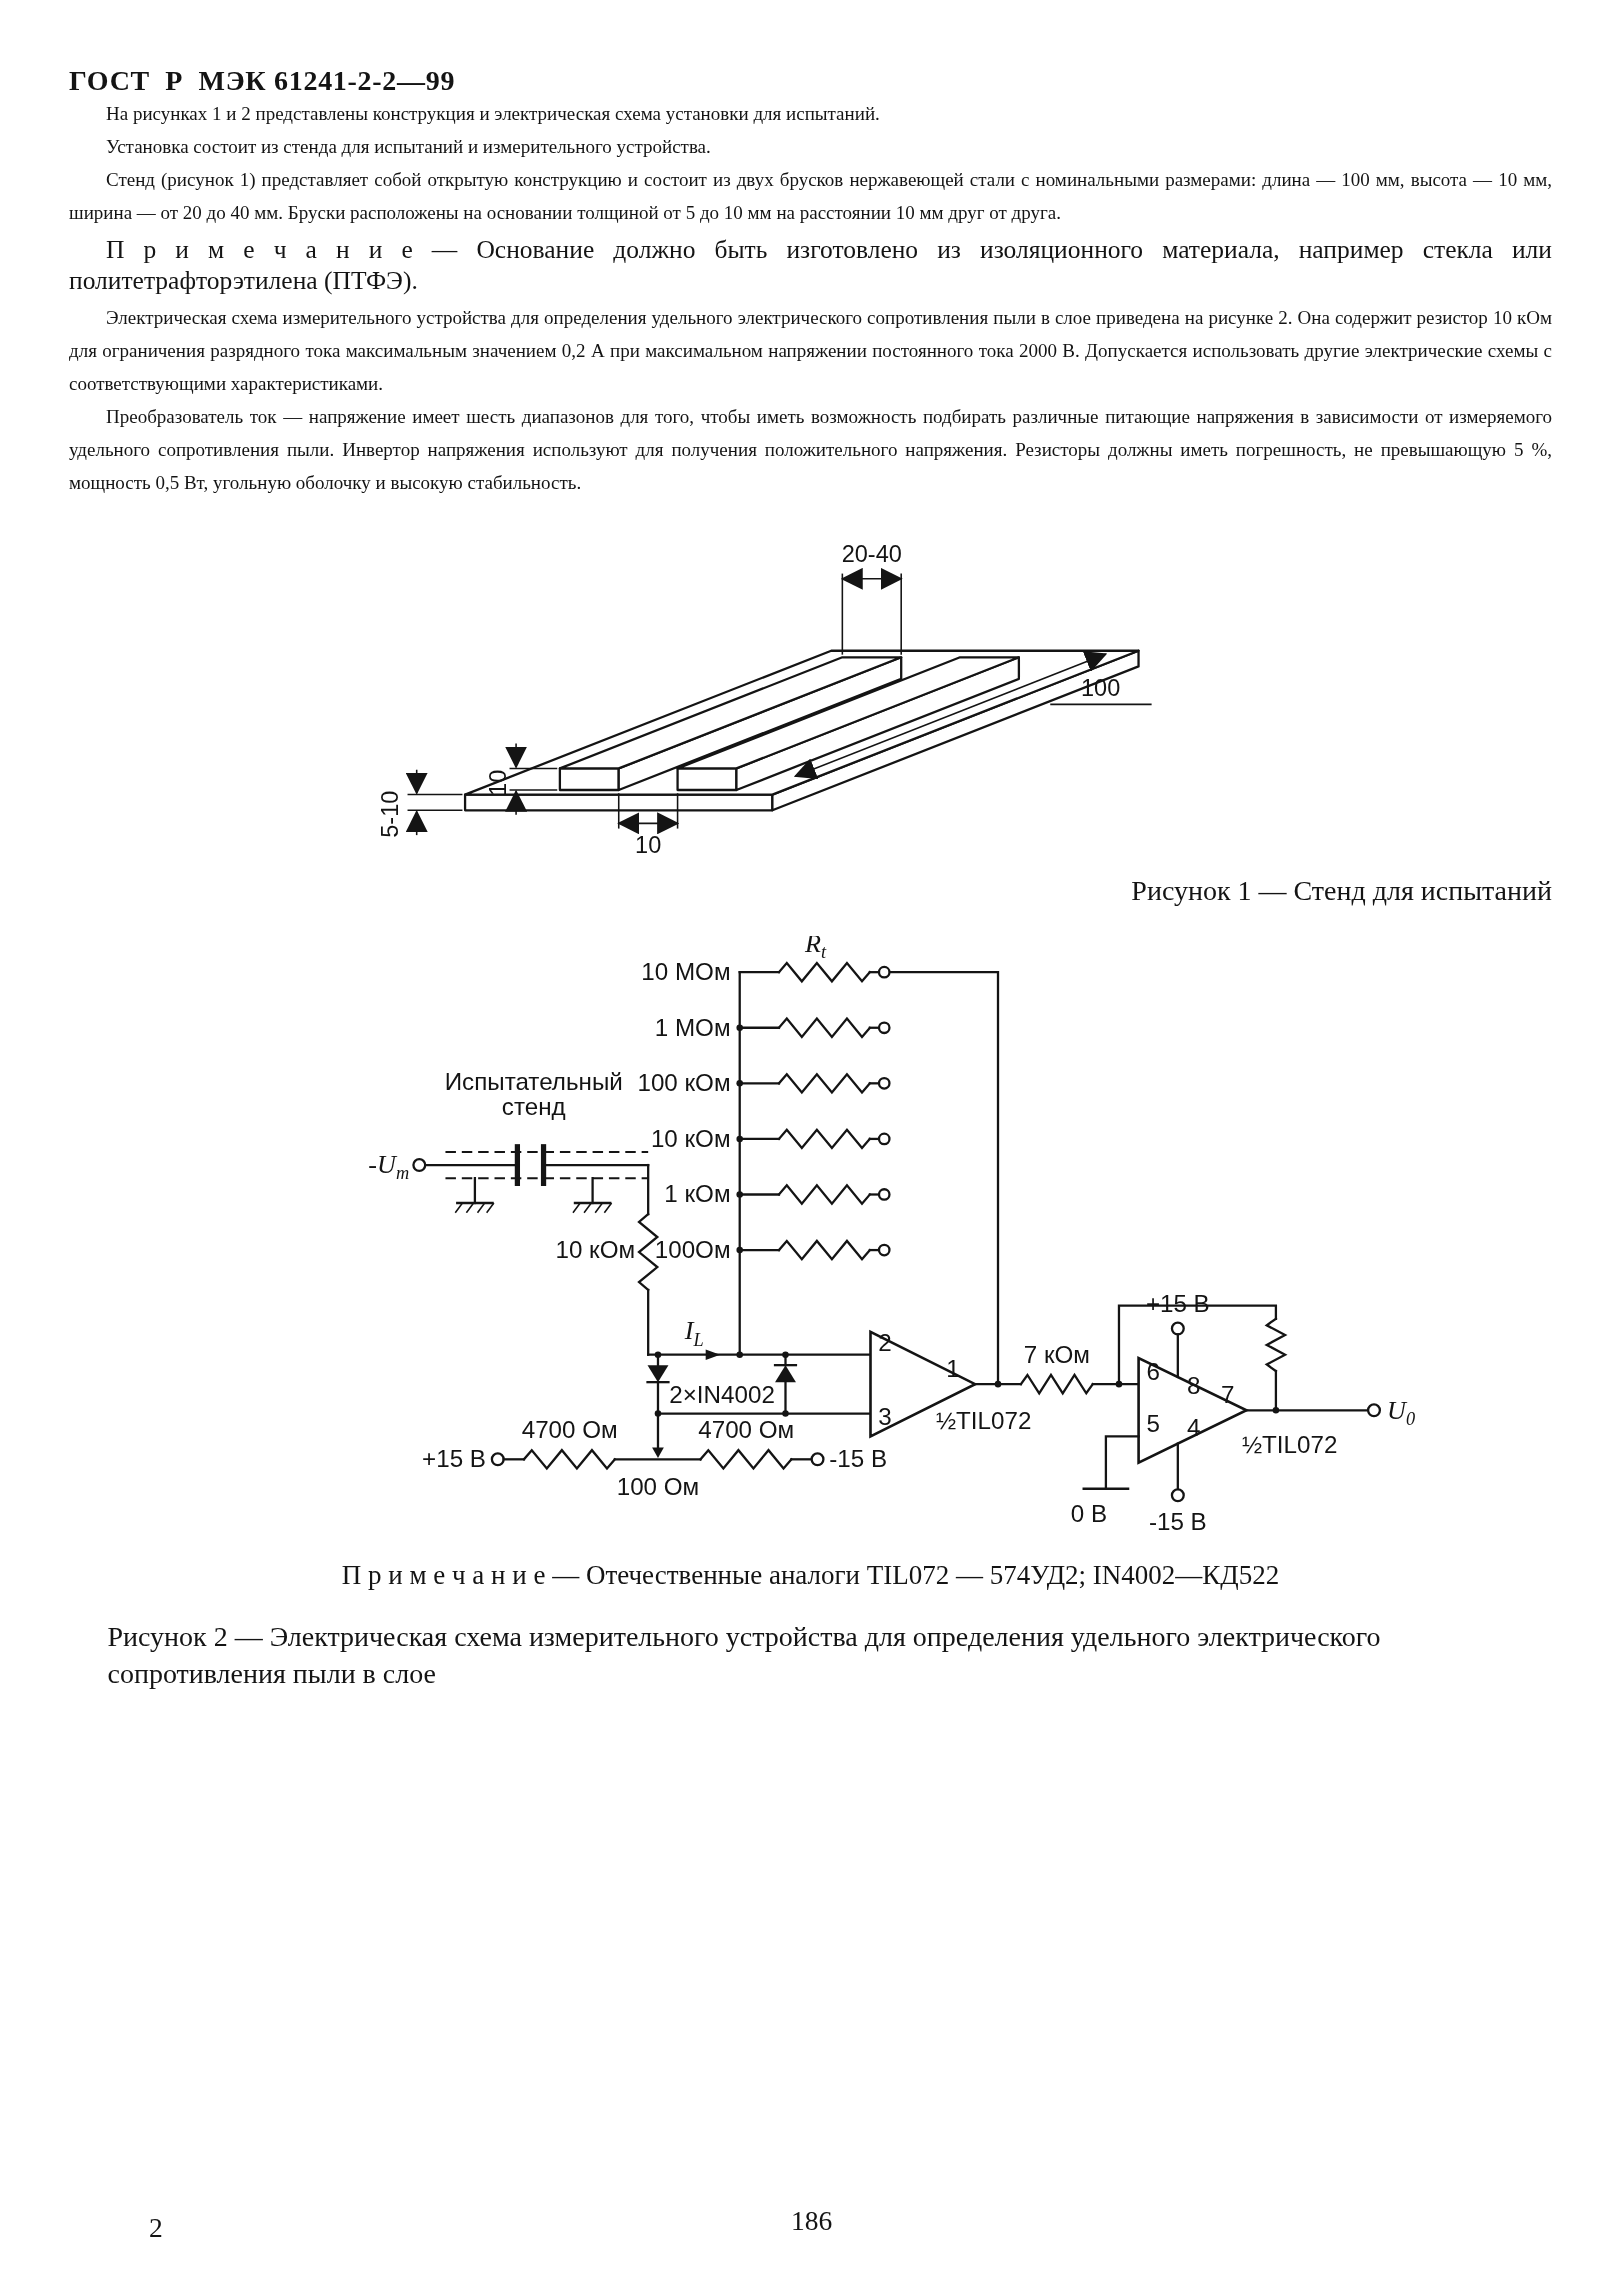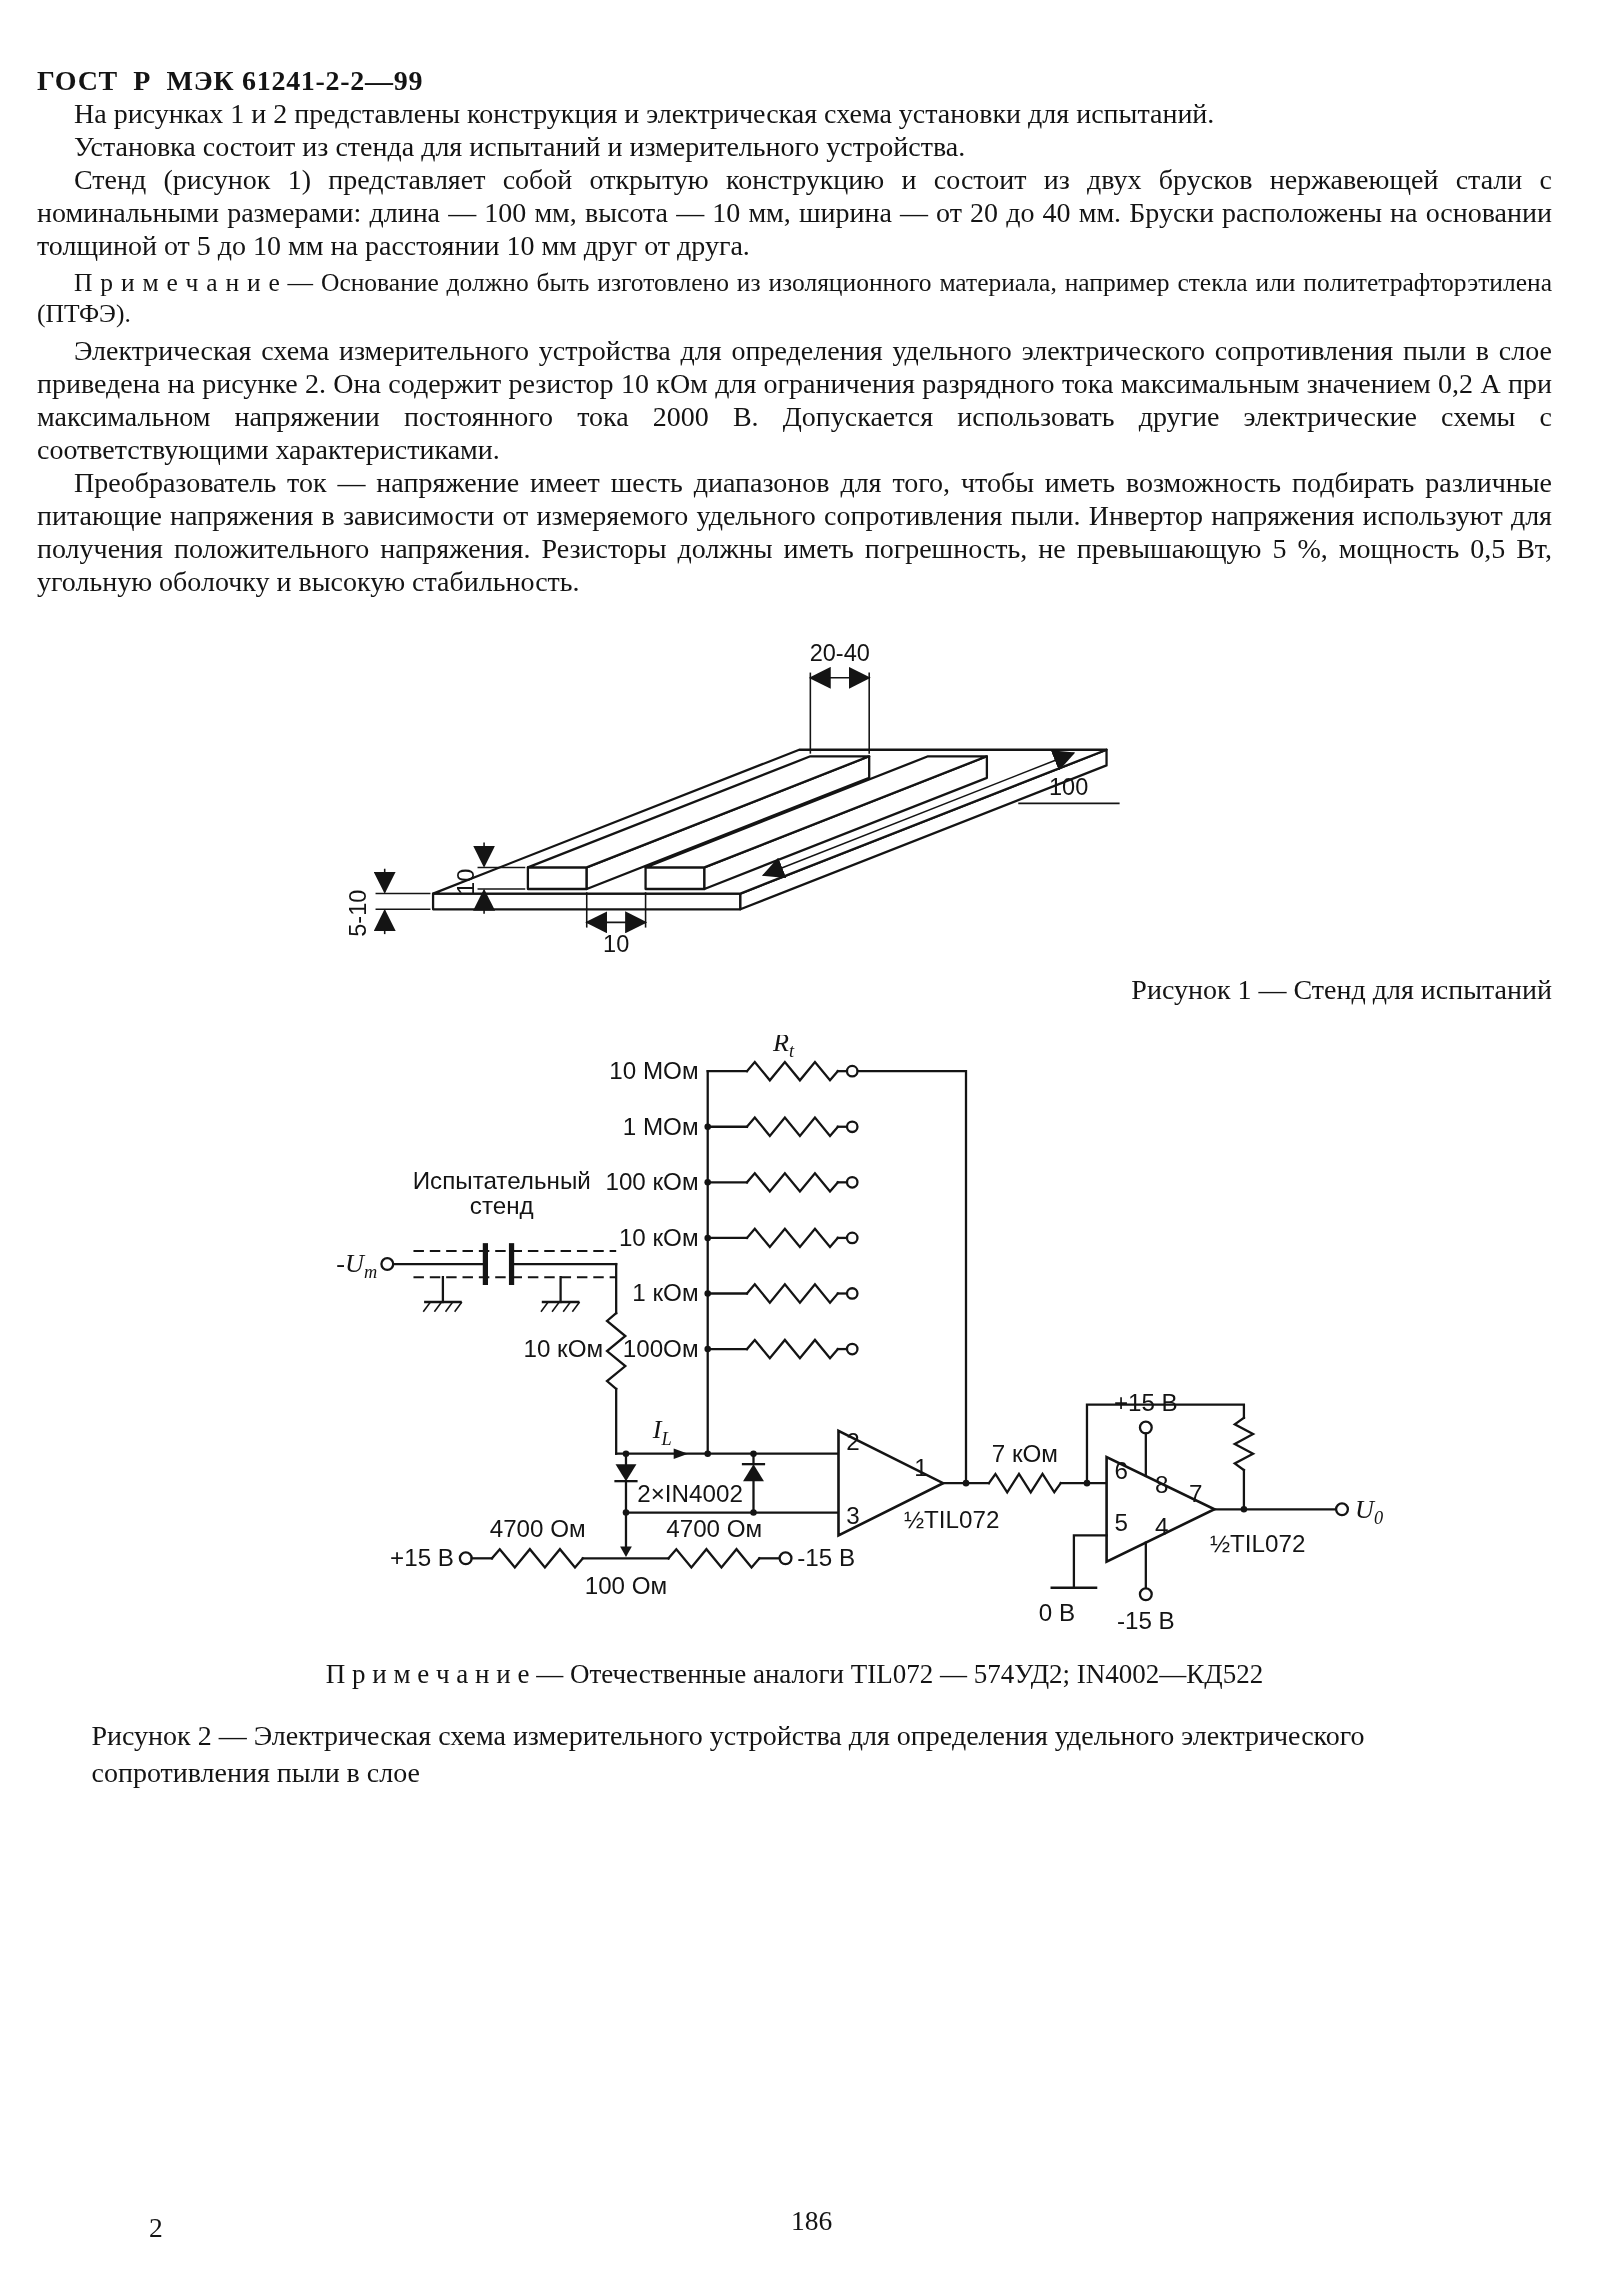--- a/index.html
+++ b/index.html
@@ -1,23 +1,23 @@
 <!DOCTYPE html>
 <html lang="ru" style="font-size:10.5px"><head>
 <meta charset="utf-8">
 <style>
   html,body{margin:0;padding:0;}
   body{
     width:1623px;height:2295px;background:#ffffff;color:#141414;
     font-family:"Liberation Serif", serif;position:relative;overflow:hidden;
   }
-  .content{padding:65px 71px 0 37px;}
+  .content{padding:65px 71px 0 69px;}
   .gost-header{font-weight:bold;font-size:28px;white-space:pre;letter-spacing:0.7px;}
   .section-title{font-size:31px;font-weight:bold;margin:56px 0 30px 37px;}
-  p.body{font-size:28px;line-height:33px;text-align:justify;text-indent:37px;margin:0;}
+  p.body{font-size:19px;line-height:33px;text-align:justify;text-indent:37px;margin:0;}
   p.note-inline{font-size:25.5px;line-height:31px;text-align:justify;text-indent:37px;margin:5.2px 0;}
   .fig1-wrap{margin:34px 0 0 298px;width:850px;}
   .fig2-wrap{margin:29px 0 0 298px;width:1092px;}
   .fig-caption{text-align:right;font-size:28px;margin-top:13px;}
   .fig2-note{text-align:center;font-size:27px;margin-top:19.6px;}
   .fig2-caption{font-size:28px;line-height:37px;margin:27.5px auto 0;max-width:1406px;}
   .footer-left{position:absolute;left:149px;bottom:51px;font-size:27.5px;}
   .footer-center{position:absolute;left:0;right:0;bottom:58px;text-align:center;font-size:27.5px;}
 
   

